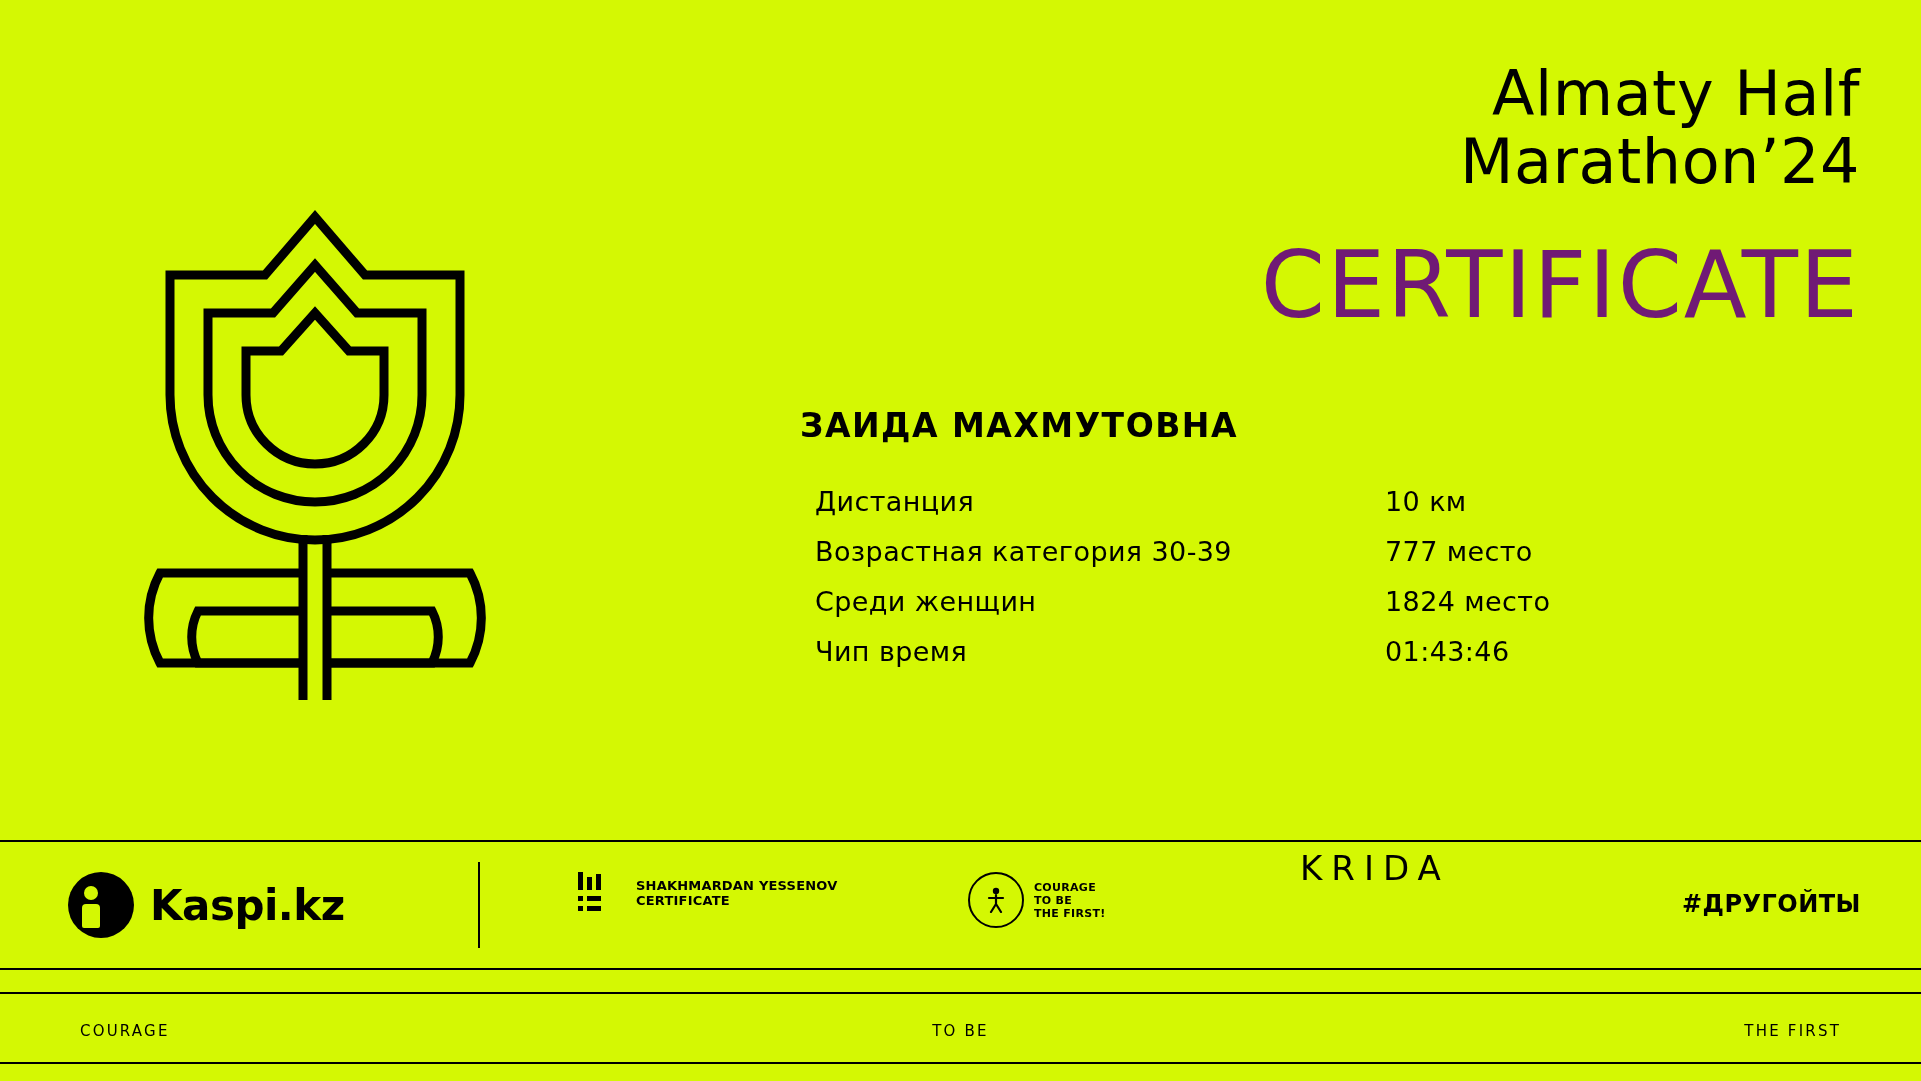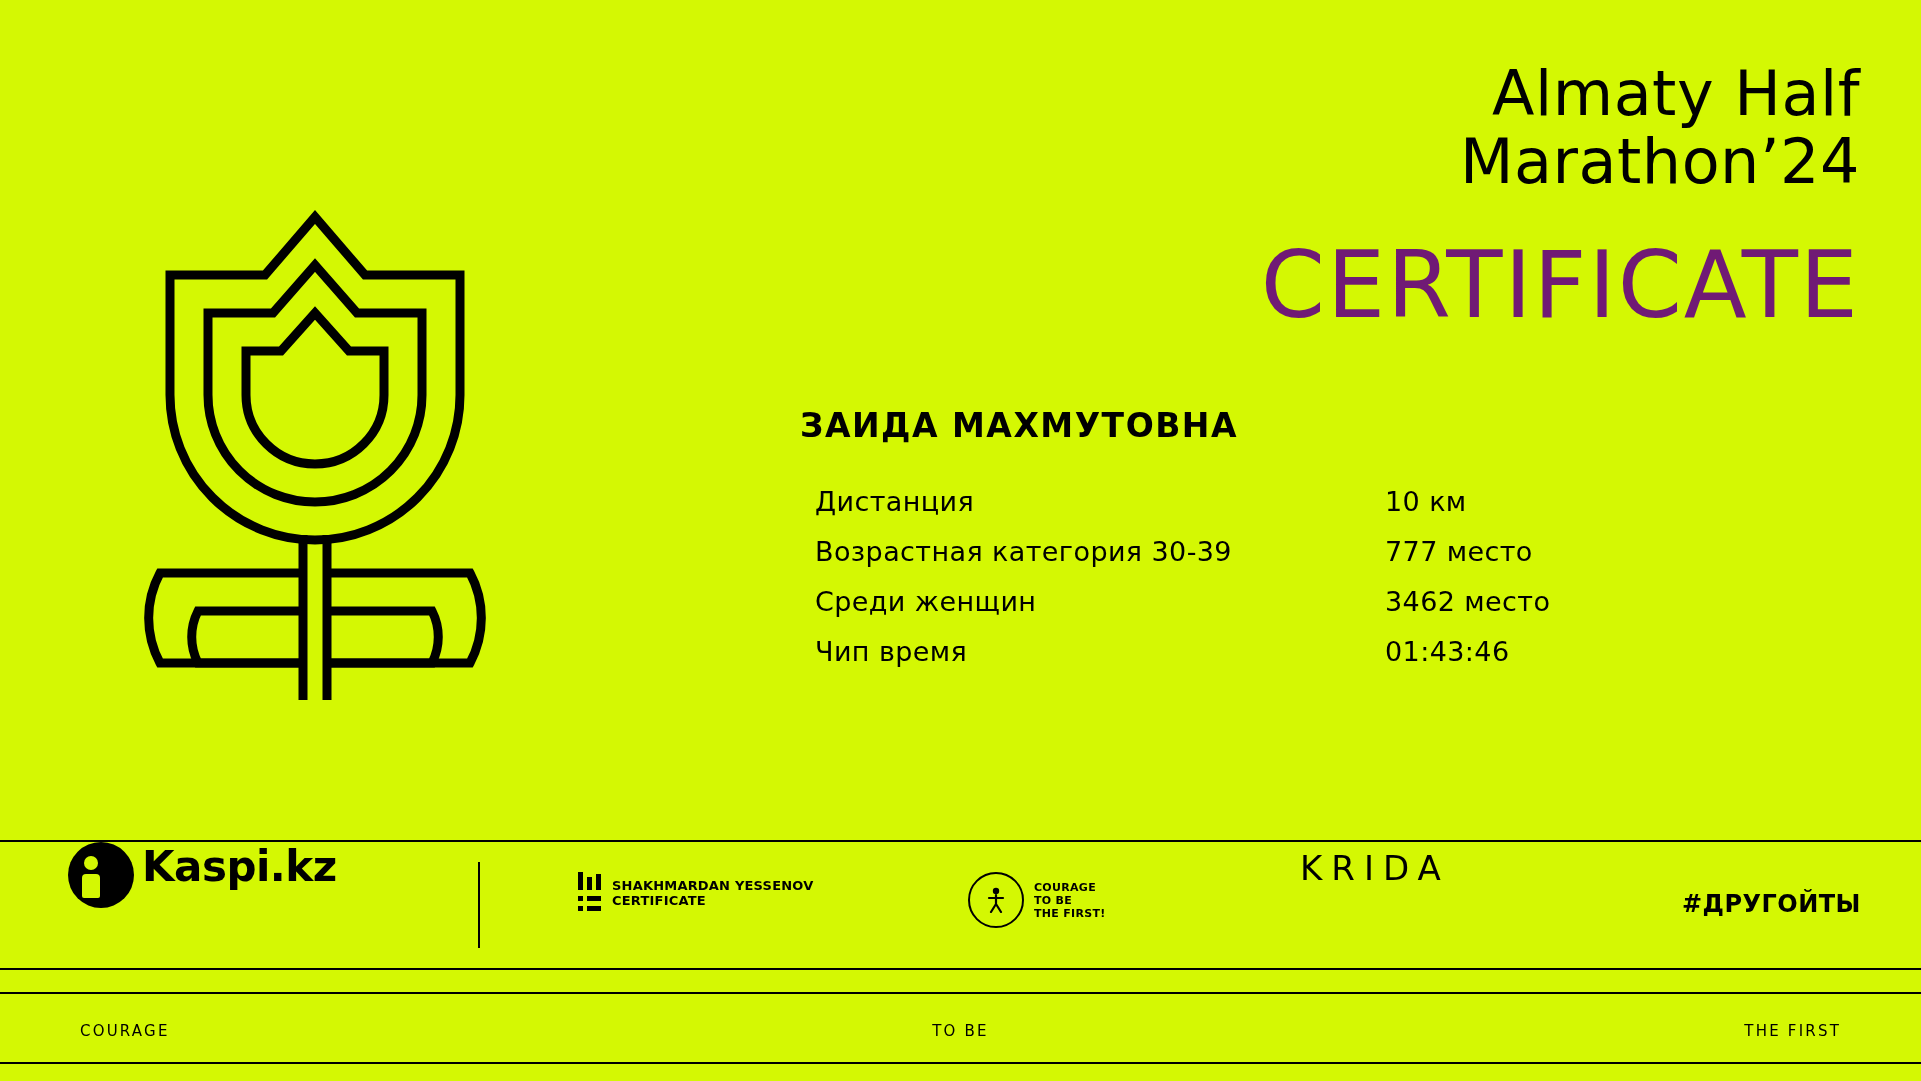--- a/index.html
+++ b/index.html
@@ -121,21 +121,21 @@
     height: 126px;
     display: flex;
     align-items: center;
   }
   .sp {
     display: flex;
     align-items: center;
     justify-content: center;
     height: 100%;
   }
-  .sp-kaspi { margin-left: 68px; display: flex; align-items: flex-start; gap: 8px; }
+  .sp-kaspi { margin-left: 68px; display: flex; align-items: center; gap: 16px; }
   .kaspi-mark {
     width: 66px; height: 66px;
     background: #000;
     border-radius: 50%;
     position: relative;
     flex: none;
   }
   .kaspi-mark::before {
     content: "";
     position: absolute;
@@ -164,21 +164,21 @@
     left: 478px;
     top: 862px;
     width: 2px;
     height: 86px;
     background: #000;
   }
 
   .sp-yessenov {
     position: absolute;
     left: 578px; top: 872px;
-    display: flex; align-items: center; gap: 0;
+    display: flex; align-items: center; gap: 24px;
   }
   .yes-bars { width: 34px; height: 42px; position: relative; }
   .yes-bars i {
     position: absolute; background: #000; display: block;
   }
   .yes-text {
     font-size: 13px;
     font-weight: bold;
     line-height: 15px;
     letter-spacing: 0.2px;
@@ -298,21 +298,21 @@
         <div class="detail-row">
           <div class="detail-label">Дистанция</div>
           <div class="detail-value">10 км</div>
         </div>
         <div class="detail-row">
           <div class="detail-label">Возрастная категория 30-39</div>
           <div class="detail-value">777 место</div>
         </div>
         <div class="detail-row">
           <div class="detail-label">Среди женщин</div>
-          <div class="detail-value">3462 место</div>
+          <div class="detail-value">1824 место</div>
         </div>
         <div class="detail-row">
           <div class="detail-label">Чип время</div>
           <div class="detail-value">01:43:46</div>
         </div>
       </div>
     </div>
   </div>
 
   <div class="hr hr-1"></div>

